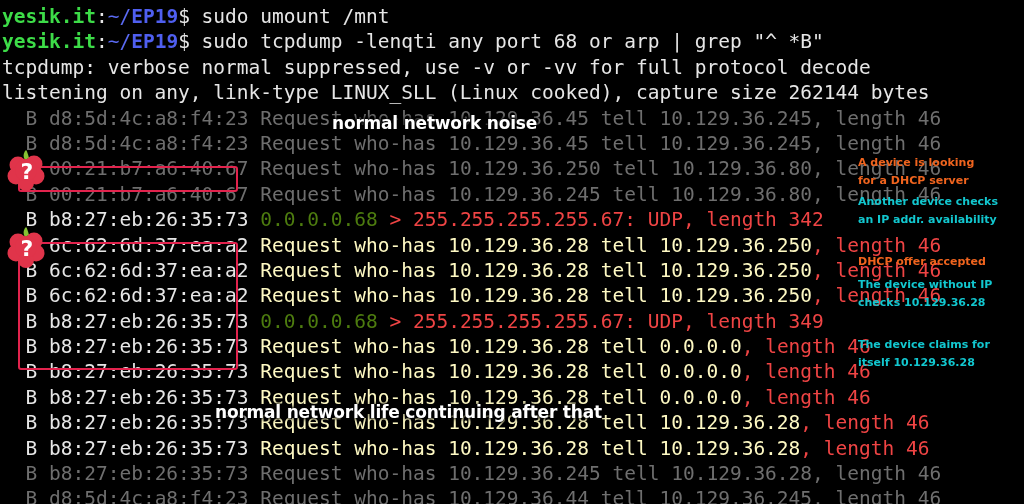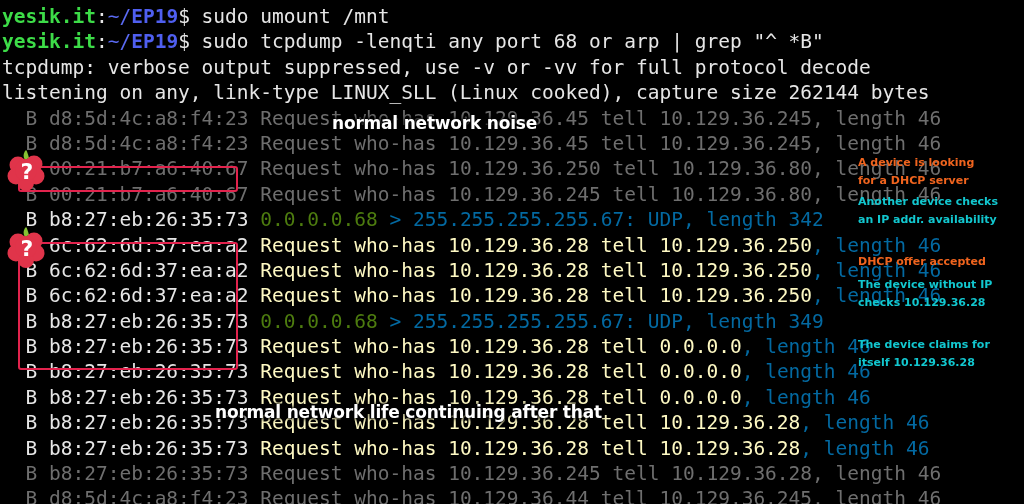--- a/index.html
+++ b/index.html
@@ -35,21 +35,21 @@
     white-space: pre;
     color: #d8d8d8;
   }
   .dim      { color: #6e6e6e; }
   .white    { color: #e6e6e6; }
   .green    { color: #3ddc48; font-weight: bold; }
   .blue     { color: #4f5ff0; font-weight: bold; }
   .blue-s   { color: #5b6bf5; }
   .cyan     { color: #fef9c3; }
   .orange   { color: #4d7c0f; }
-  .plain    { color: #0369a1; }
+  .plain    { color: #ef4444; }
 
   
   .redbox {
     position: absolute;
     border: 2.5px solid #e2234d;
     border-radius: 3px;
     box-sizing: border-box;
     pointer-events: none;
   }
 
@@ -89,21 +89,21 @@
 <body>
 
 <div id="screen">
 
   <div id="term">
 
     <div class="row"><span class="green">yesik.it</span><span class="white">:</span><span class="blue-s">~/</span><span class="blue">EP19</span><span class="white">$ </span><span class="white">sudo umount /mnt</span></div>
 
     <div class="row"><span class="green">yesik.it</span><span class="white">:</span><span class="blue-s">~/</span><span class="blue">EP19</span><span class="white">$ </span><span class="white">sudo tcpdump -lenqti any port 68 or arp | grep "^ *B"</span></div>
 
-    <div class="row white">tcpdump: verbose output suppressed, use -v or -vv for full protocol decode</div>
+    <div class="row white">tcpdump: verbose normal suppressed, use -v or -vv for full protocol decode</div>
     <div class="row white">listening on any, link-type LINUX_SLL (Linux cooked), capture size 262144 bytes</div>
 
     <div id="packet-rows">
         <div class="row"><span class="dim">  B </span><span class="dim">d8:5d:4c:a8:f4:23</span><span class="dim"> Request who-has 10.129.36.45 tell 10.129.36.245</span><span class="dim">, length 46</span></div>
         <div class="row"><span class="dim">  B </span><span class="dim">d8:5d:4c:a8:f4:23</span><span class="dim"> Request who-has 10.129.36.45 tell 10.129.36.245</span><span class="dim">, length 46</span></div>
         <div class="row"><span class="dim">  B </span><span class="dim">00:21:b7:a6:40:67</span><span class="dim"> Request who-has 10.129.36.250 tell 10.129.36.80</span><span class="dim">, length 46</span></div>
         <div class="row"><span class="dim">  B </span><span class="dim">00:21:b7:a6:40:67</span><span class="dim"> Request who-has 10.129.36.245 tell 10.129.36.80</span><span class="dim">, length 46</span></div>
         <div class="row"><span class="white">  B </span><span class="white">b8:27:eb:26:35:73</span><span class="orange"> 0.0.0.0.68</span><span class="plain"> &gt; 255.255.255.255.67: UDP, length 342</span></div>
         <div class="row"><span class="white">  B </span><span class="white">6c:62:6d:37:ea:a2</span><span class="cyan"> Request who-has 10.129.36.28 tell 10.129.36.250</span><span class="plain">, length 46</span></div>
         <div class="row"><span class="white">  B </span><span class="white">6c:62:6d:37:ea:a2</span><span class="cyan"> Request who-has 10.129.36.28 tell 10.129.36.250</span><span class="plain">, length 46</span></div>

